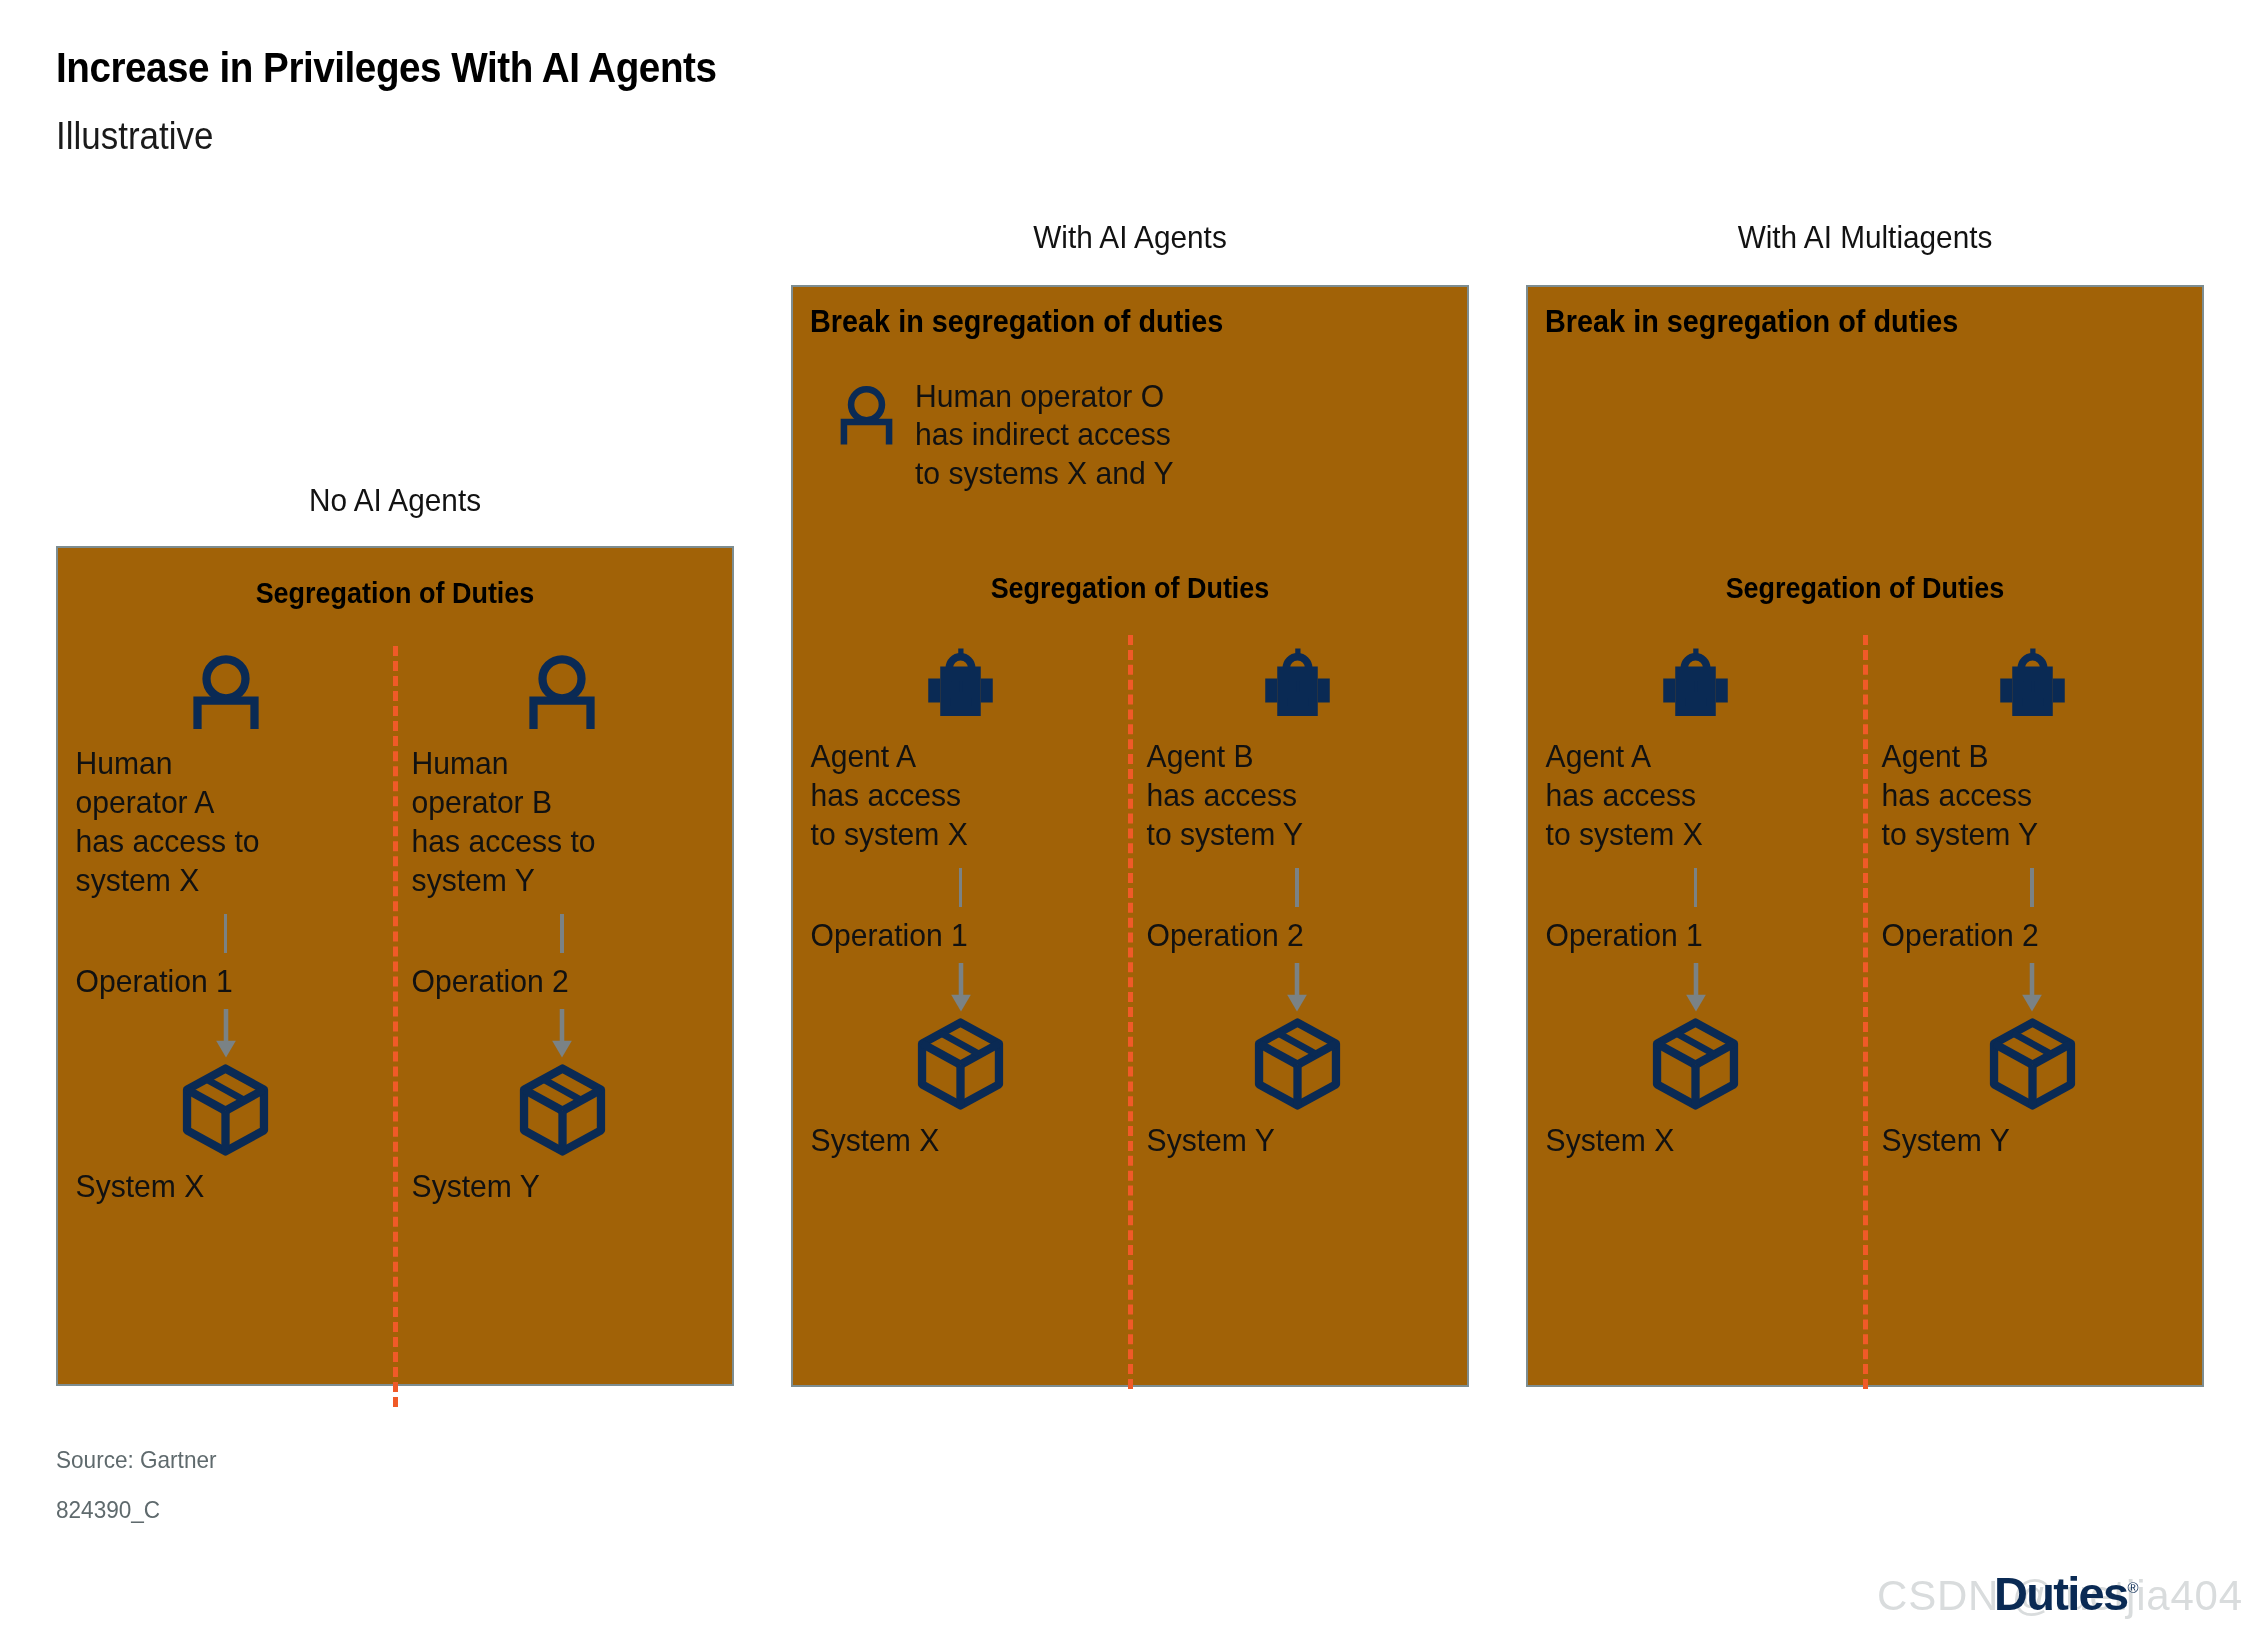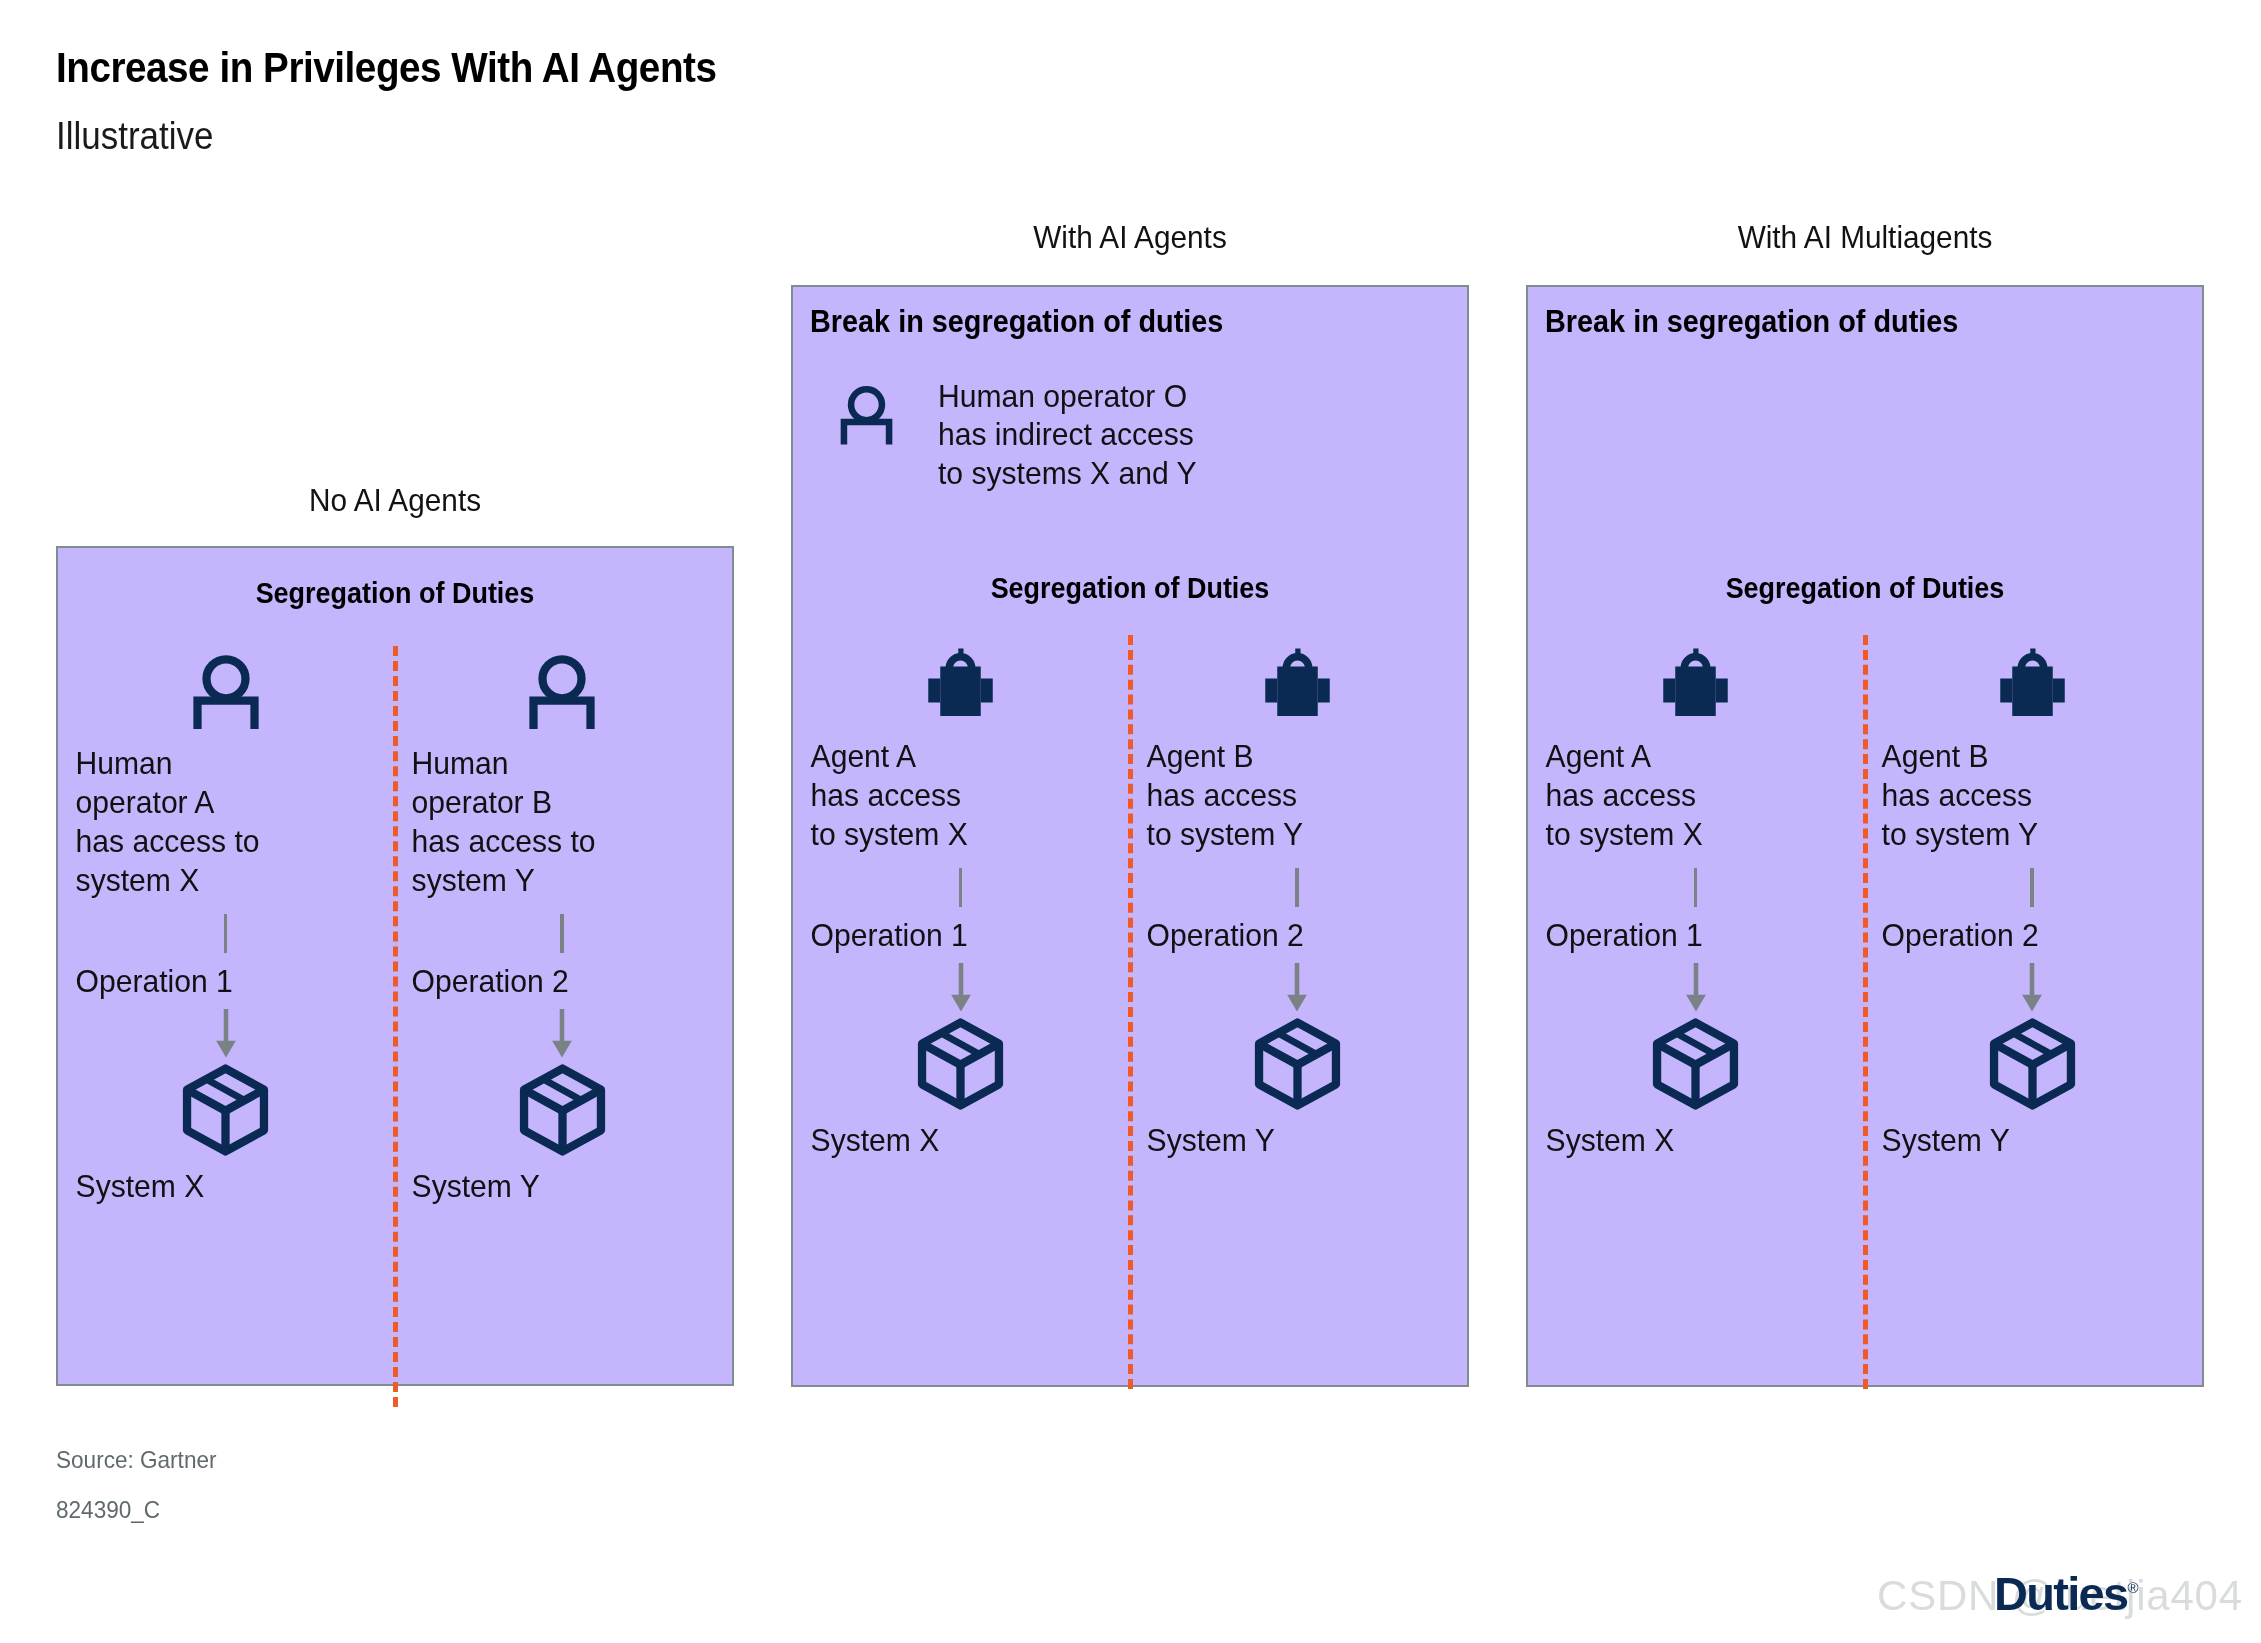--- a/index.html
+++ b/index.html
@@ -30,37 +30,37 @@
     position: absolute; text-align: center;
     font-size: 32px; font-weight: 400; color: #121212;
     white-space: nowrap;
     transform: scaleX(0.93);
   }
 
   
   .panel {
     position: absolute;
     border: 2.3px solid #7d8d91;
-    background: #c4b5fd;
+    background: #a16207;
   }
   .panel-break-head {
     position: absolute; left: 16.6px; top: 16.6px;
     font-size: 31px; font-weight: 700; color: #000;
     white-space: nowrap;
     transform: scaleX(0.93); transform-origin: left top;
   }
   .panel-sod-head {
     position: absolute; width: 100%; text-align: center;
     font-size: 29px; font-weight: 700; color: #000;
     white-space: nowrap;
     transform: scaleX(0.93);
   }
 
   
-  .break-row { position: absolute; display: flex; align-items: flex-start; gap: 23px; }
+  .break-row { position: absolute; display: flex; align-items: flex-start; }
   .break-row .ic { flex: 0 0 auto; margin-top: 6px; }
   .break-row .tx {
     font-size: 32px; line-height: 1.20; color: #111;
     margin-left: 19.6px; white-space: nowrap;
     transform: scaleX(0.94); transform-origin: left top;
   }
 
   
   .divider {
     position: absolute; width: 0;

